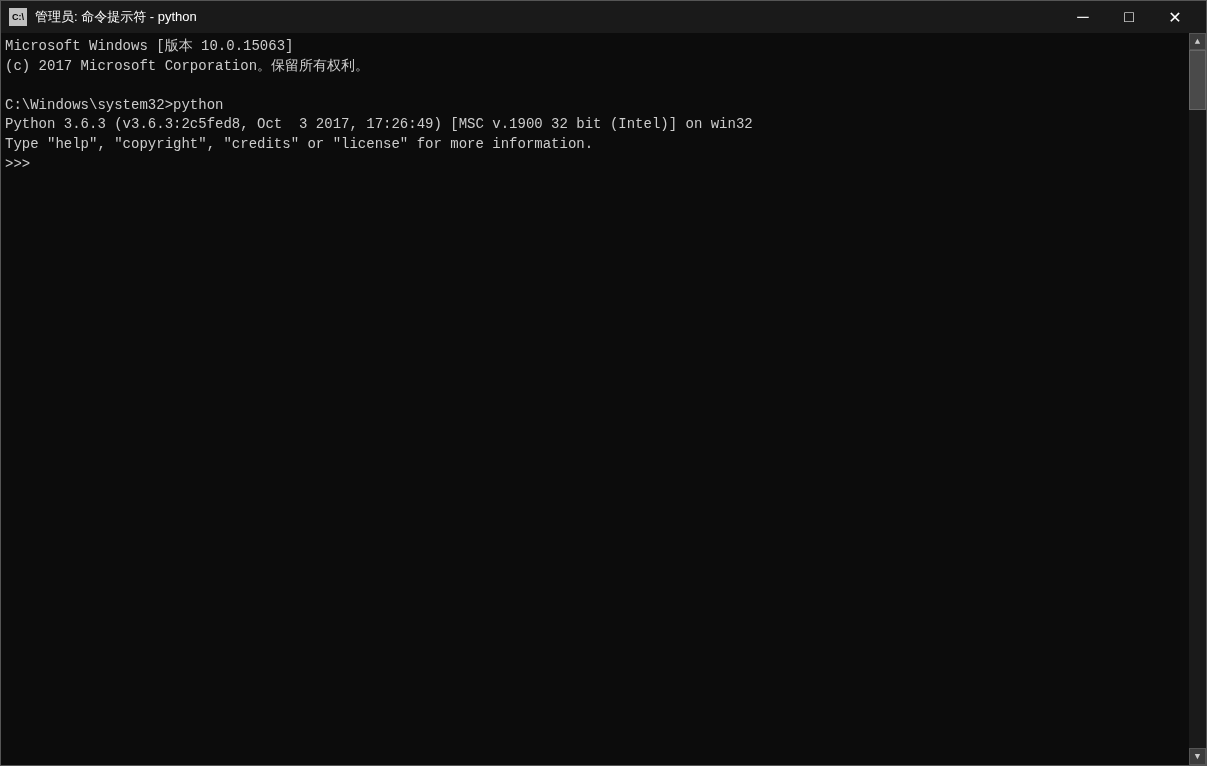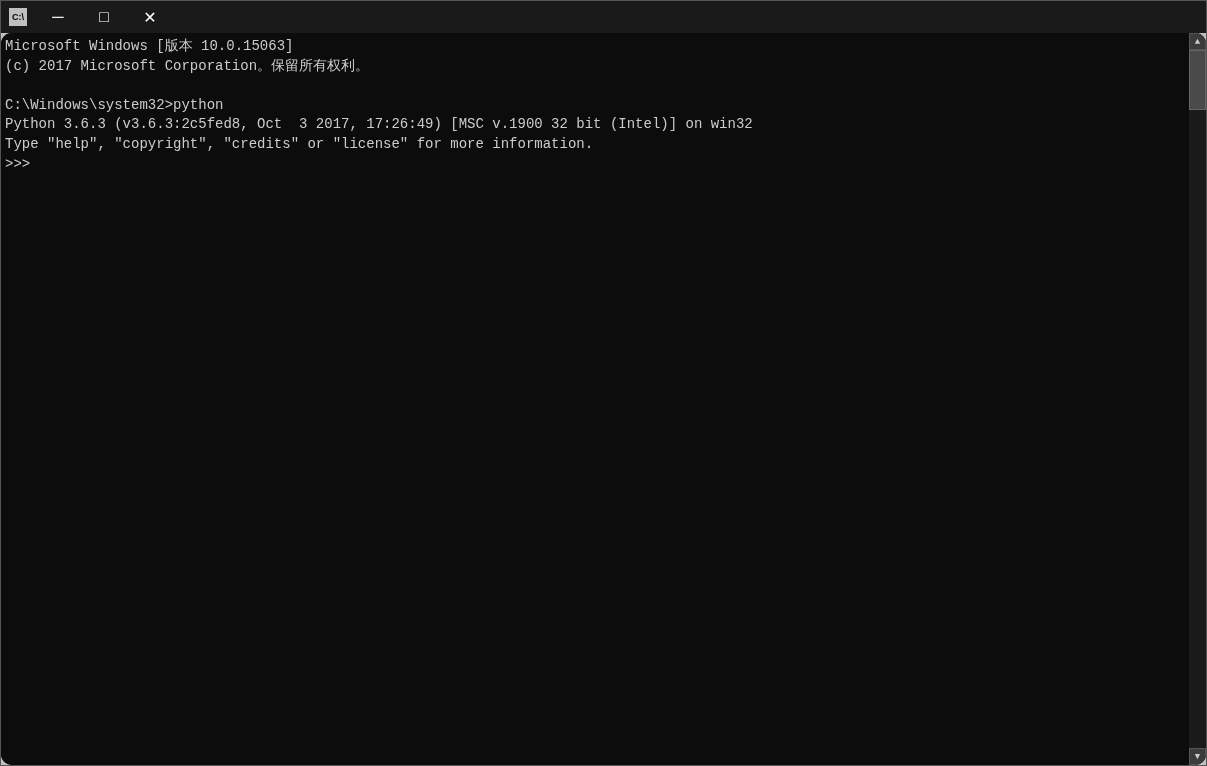--- a/index.html
+++ b/index.html
@@ -75,21 +75,20 @@
       align-items: center;
       justify-content: center;
       font-family: 'Segoe UI', sans-serif;
     }
 
     .console-area {
       flex: 1;
       display: flex;
       background: #0c0c0c;
       overflow: hidden;
-      border-radius: 11px;
     }
 
     .console-content {
       flex: 1;
       background: #0c0c0c;
       color: #cccccc;
       font-family: 'Courier New', Courier, monospace;
       font-size: 14px;
       line-height: 1.4;
       padding: 4px 4px;
@@ -138,20 +137,21 @@
     }
   </style>
 </head>
 <body>
 
 <div class="window">
   <div class="title-bar">
     <div class="title-bar-icon">
       <span style="font-size:9px; font-weight:bold; color:#000;">C:\</span>
     </div>
+    <span class="title-bar-text">管理员: 命令提示符 - python</span>
     <div class="title-bar-controls">
       <button class="title-btn">─</button>
       <button class="title-btn">□</button>
       <button class="title-btn close">✕</button>
     </div>
   </div>
 
   <div class="console-area">
     <div class="console-content" id="console-output">Microsoft Windows [版本 10.0.15063]
 (c) 2017 Microsoft Corporation。保留所有权利。

